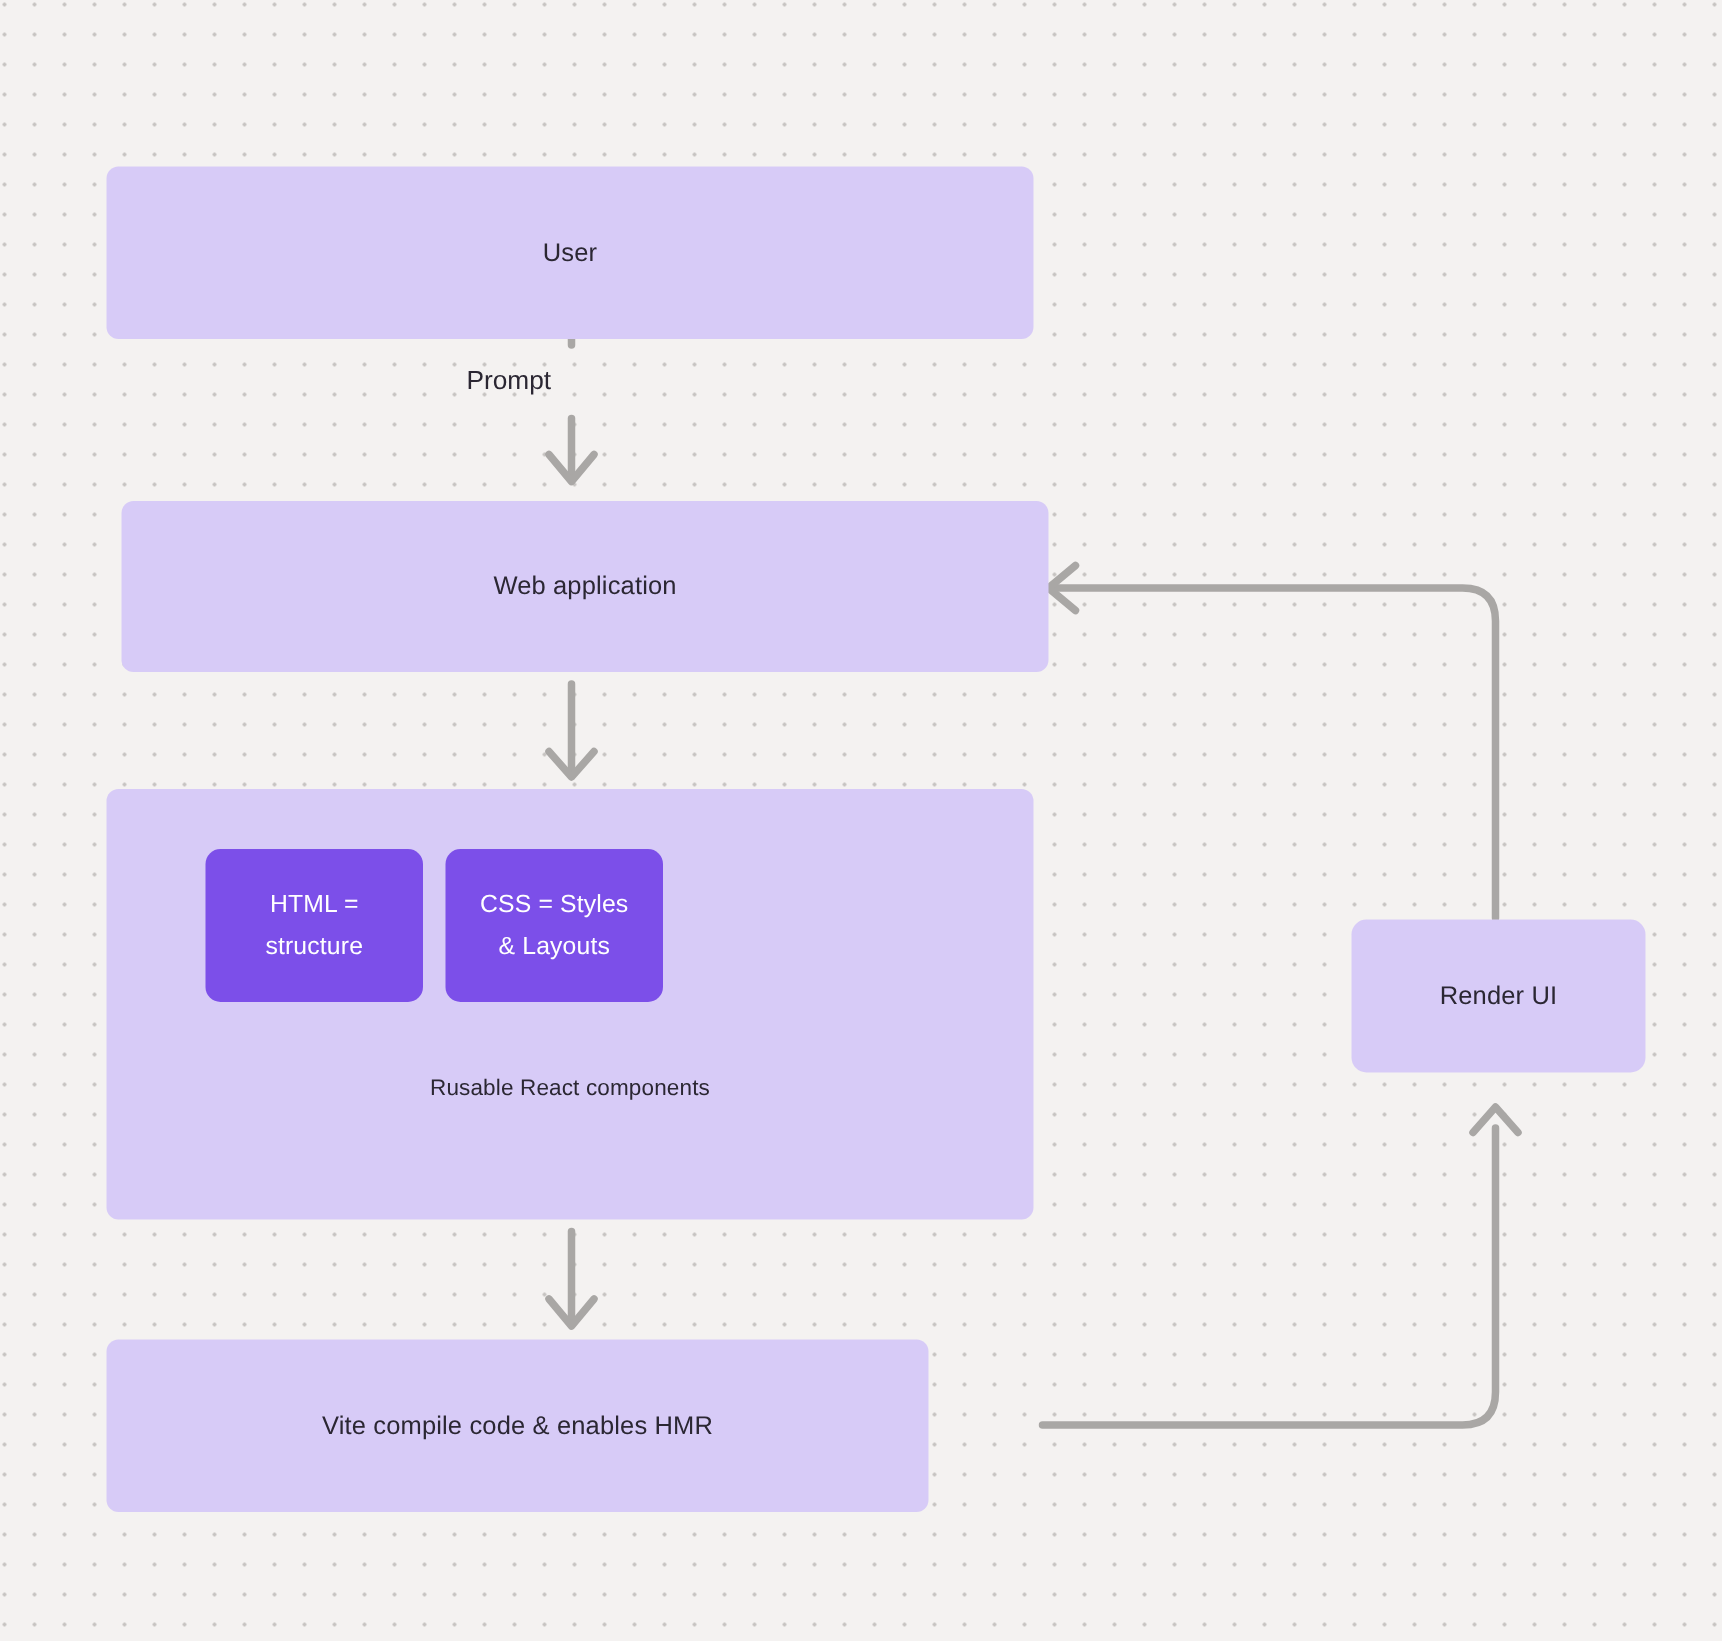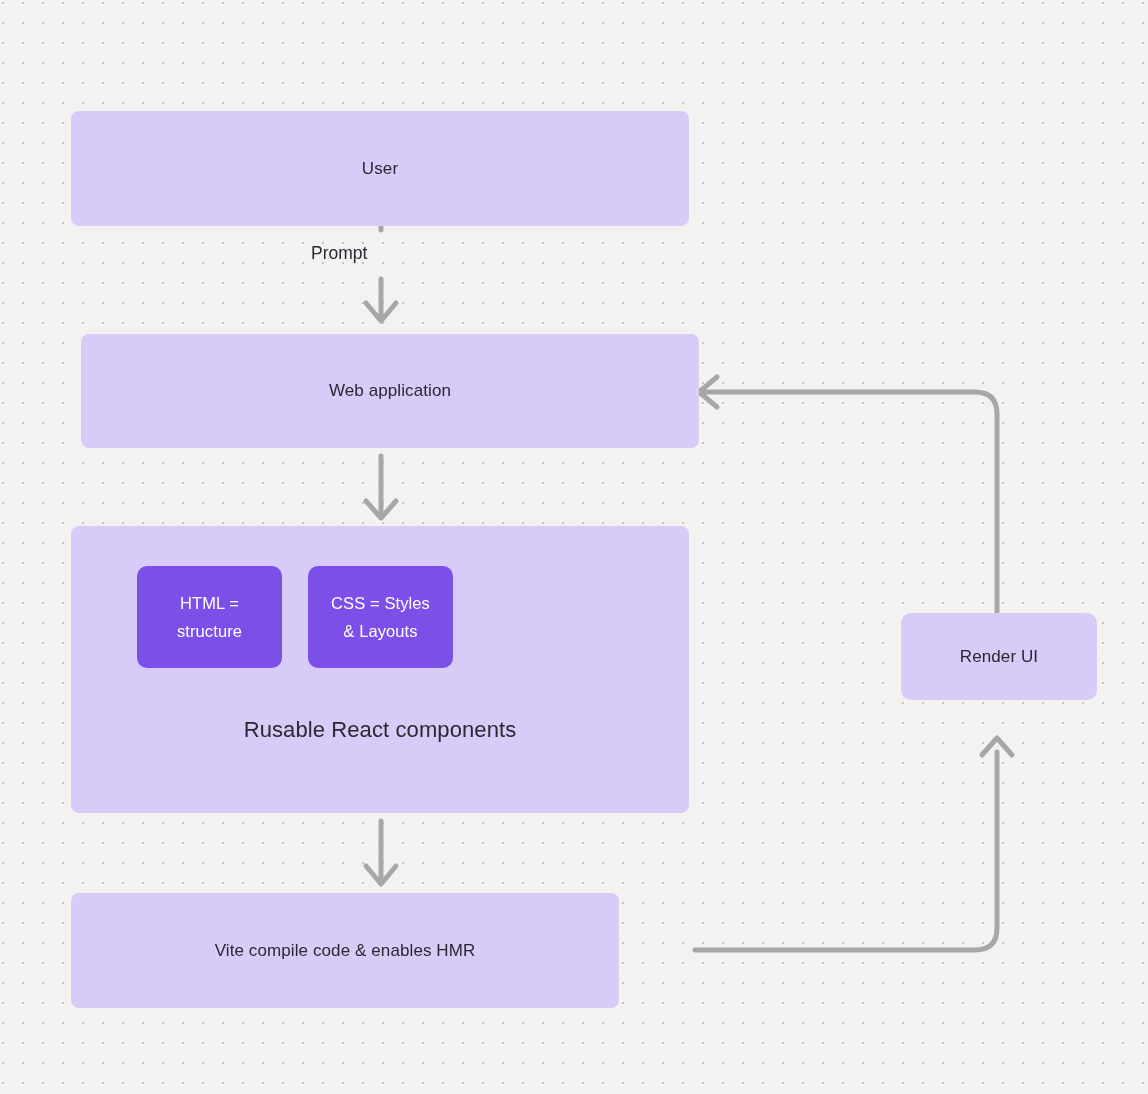--- a/index.html
+++ b/index.html
@@ -37,30 +37,30 @@
     display: flex;
     align-items: center;
     justify-content: center;
     color: #2b2733;
     font-size: 17px;
     letter-spacing: 0.1px;
   }
   .node-user        { left: 71px;  top: 63px;  width: 618px; height: 115px; margin-top: 48px; }
   .node-webapp      { left: 71px;  top: 334px; width: 618px; height: 114px; margin-left: 10px; }
   .node-vite        { left: 71px;  top: 893px; width: 548px; height: 115px; }
-  .node-renderui    { left: 901px; top: 613px; width: 196px; height: 87px; border-radius: 10px; }
+  .node-renderui    { left: 901px; top: 613px; width: 196px; height: 102px; border-radius: 10px; }
   .node-components  {
     left: 71px; top: 526px; width: 618px; height: 287px;
     display: block;
   }
   .inner-row {
     position: absolute;
     left: 66px; top: 40px;
     display: flex;
-    gap: 26px;
+    gap: 15px;
   }
   .inner-node {
     width: 145px;
     height: 102px;
     background: #7c4fe9;
     border-radius: 10px;
     display: flex;
     align-items: center;
     justify-content: center;
     text-align: center;
@@ -69,21 +69,21 @@
     font-weight: 500;
     line-height: 1.7;
     white-space: pre-line;
   }
   .components-caption {
     position: absolute;
     left: 0; right: 0;
     top: 191px;
     text-align: center;
     color: #2b2733;
-    font-size: 22px;
+    font-size: 15px;
   }
   .edge-label {
     position: absolute;
     left: 311px;
     top: 243px;
     width: 140px;
     text-align: left;
     color: #2b2733;
     font-size: 17.5px;
   }

